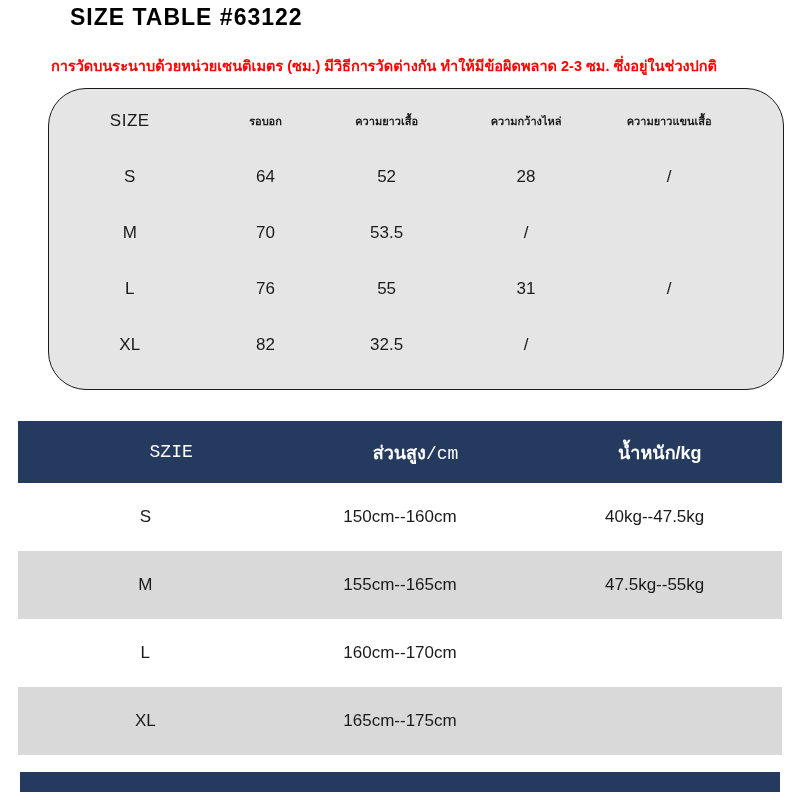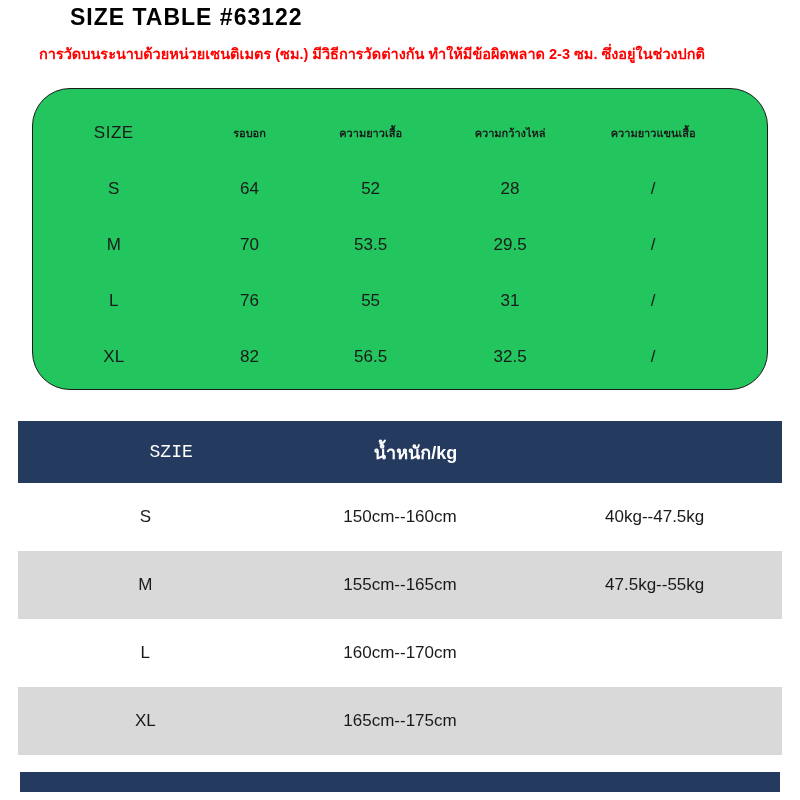--- a/index.html
+++ b/index.html
@@ -2,26 +2,26 @@
 <html><head>
 <meta charset="utf-8">
 <style>
   html,body{margin:0;padding:0;background:#ffffff;}
   body{width:800px;height:800px;font-family:"Liberation Sans",sans-serif;color:#1a1a1a;}
   .canvas{position:relative;width:800px;height:800px;background:#ffffff;overflow:hidden;}
 
   .page-title{position:absolute;left:70px;top:2px;margin:0;font-size:23px;line-height:30px;
     font-weight:bold;color:#000000;letter-spacing:1px;}
 
-  .disclaimer{position:absolute;left:0;top:42px;width:744px;margin:0;text-align:center;
+  .disclaimer{position:absolute;left:0;top:42px;width:744px;margin:12px;text-align:center;
     color:#FF0000;font-size:14.5px;font-weight:bold;}
 
   
-  .t1{position:absolute;left:32px;top:88px;width:736px;height:302px;box-sizing:border-box;
-    border:1.5px solid #1a1a1a;border-radius:38px;padding-top:16px;background:#22c55e;}
+  .t1{position:absolute;left:48px;top:88px;width:736px;height:302px;box-sizing:border-box;
+    border:1.5px solid #1a1a1a;border-radius:38px;padding-top:4px;background:#e5e5e5;}
   .t1-row{display:grid;grid-template-columns:22% 15% 18% 20% 19%;height:56px;align-items:center;}
   .t1 .cell{text-align:center;font-size:17px;}
   .t1-head .cell{font-size:11px;font-weight:bold;}
   .t1-head .cell.latin{font-weight:normal;font-size:17px;letter-spacing:.5px;}
 
   
   .t2{position:absolute;left:18px;top:421px;width:764px;}
   .t2-head{height:62px;background:#243A5E;color:#ffffff;display:grid;
     grid-template-columns:1fr 1fr 1fr;align-items:center;font-size:18px;font-weight:bold;padding-left:31px;}
   .t2-row{height:68px;display:grid;grid-template-columns:1fr 1fr 1fr;align-items:center;
@@ -53,42 +53,41 @@
       <div class="cell">S</div>
       <div class="cell">64</div>
       <div class="cell">52</div>
       <div class="cell">28</div>
       <div class="cell">/</div>
     </div>
     <div class="t1-row">
       <div class="cell">M</div>
       <div class="cell">70</div>
       <div class="cell">53.5</div>
-      <div class="cell">29.5</div>
       <div class="cell">/</div>
     </div>
     <div class="t1-row">
       <div class="cell">L</div>
       <div class="cell">76</div>
       <div class="cell">55</div>
       <div class="cell">31</div>
       <div class="cell">/</div>
     </div>
     <div class="t1-row">
       <div class="cell">XL</div>
       <div class="cell">82</div>
-      <div class="cell">56.5</div>
       <div class="cell">32.5</div>
       <div class="cell">/</div>
     </div>
   </div>
 
   <div class="t2">
     <div class="t2-head">
       <div class="cell mono">SZIE</div>
+      <div class="cell"><span>ส่วนสูง</span><span class="mono">/cm</span></div>
       <div class="cell">น้ำหนัก/kg</div>
     </div>
     <div class="t2-row">
       <div class="cell">S</div>
       <div class="cell">150cm--160cm</div>
       <div class="cell">40kg--47.5kg</div>
     </div>
     <div class="t2-row alt">
       <div class="cell">M</div>
       <div class="cell">155cm--165cm</div>

